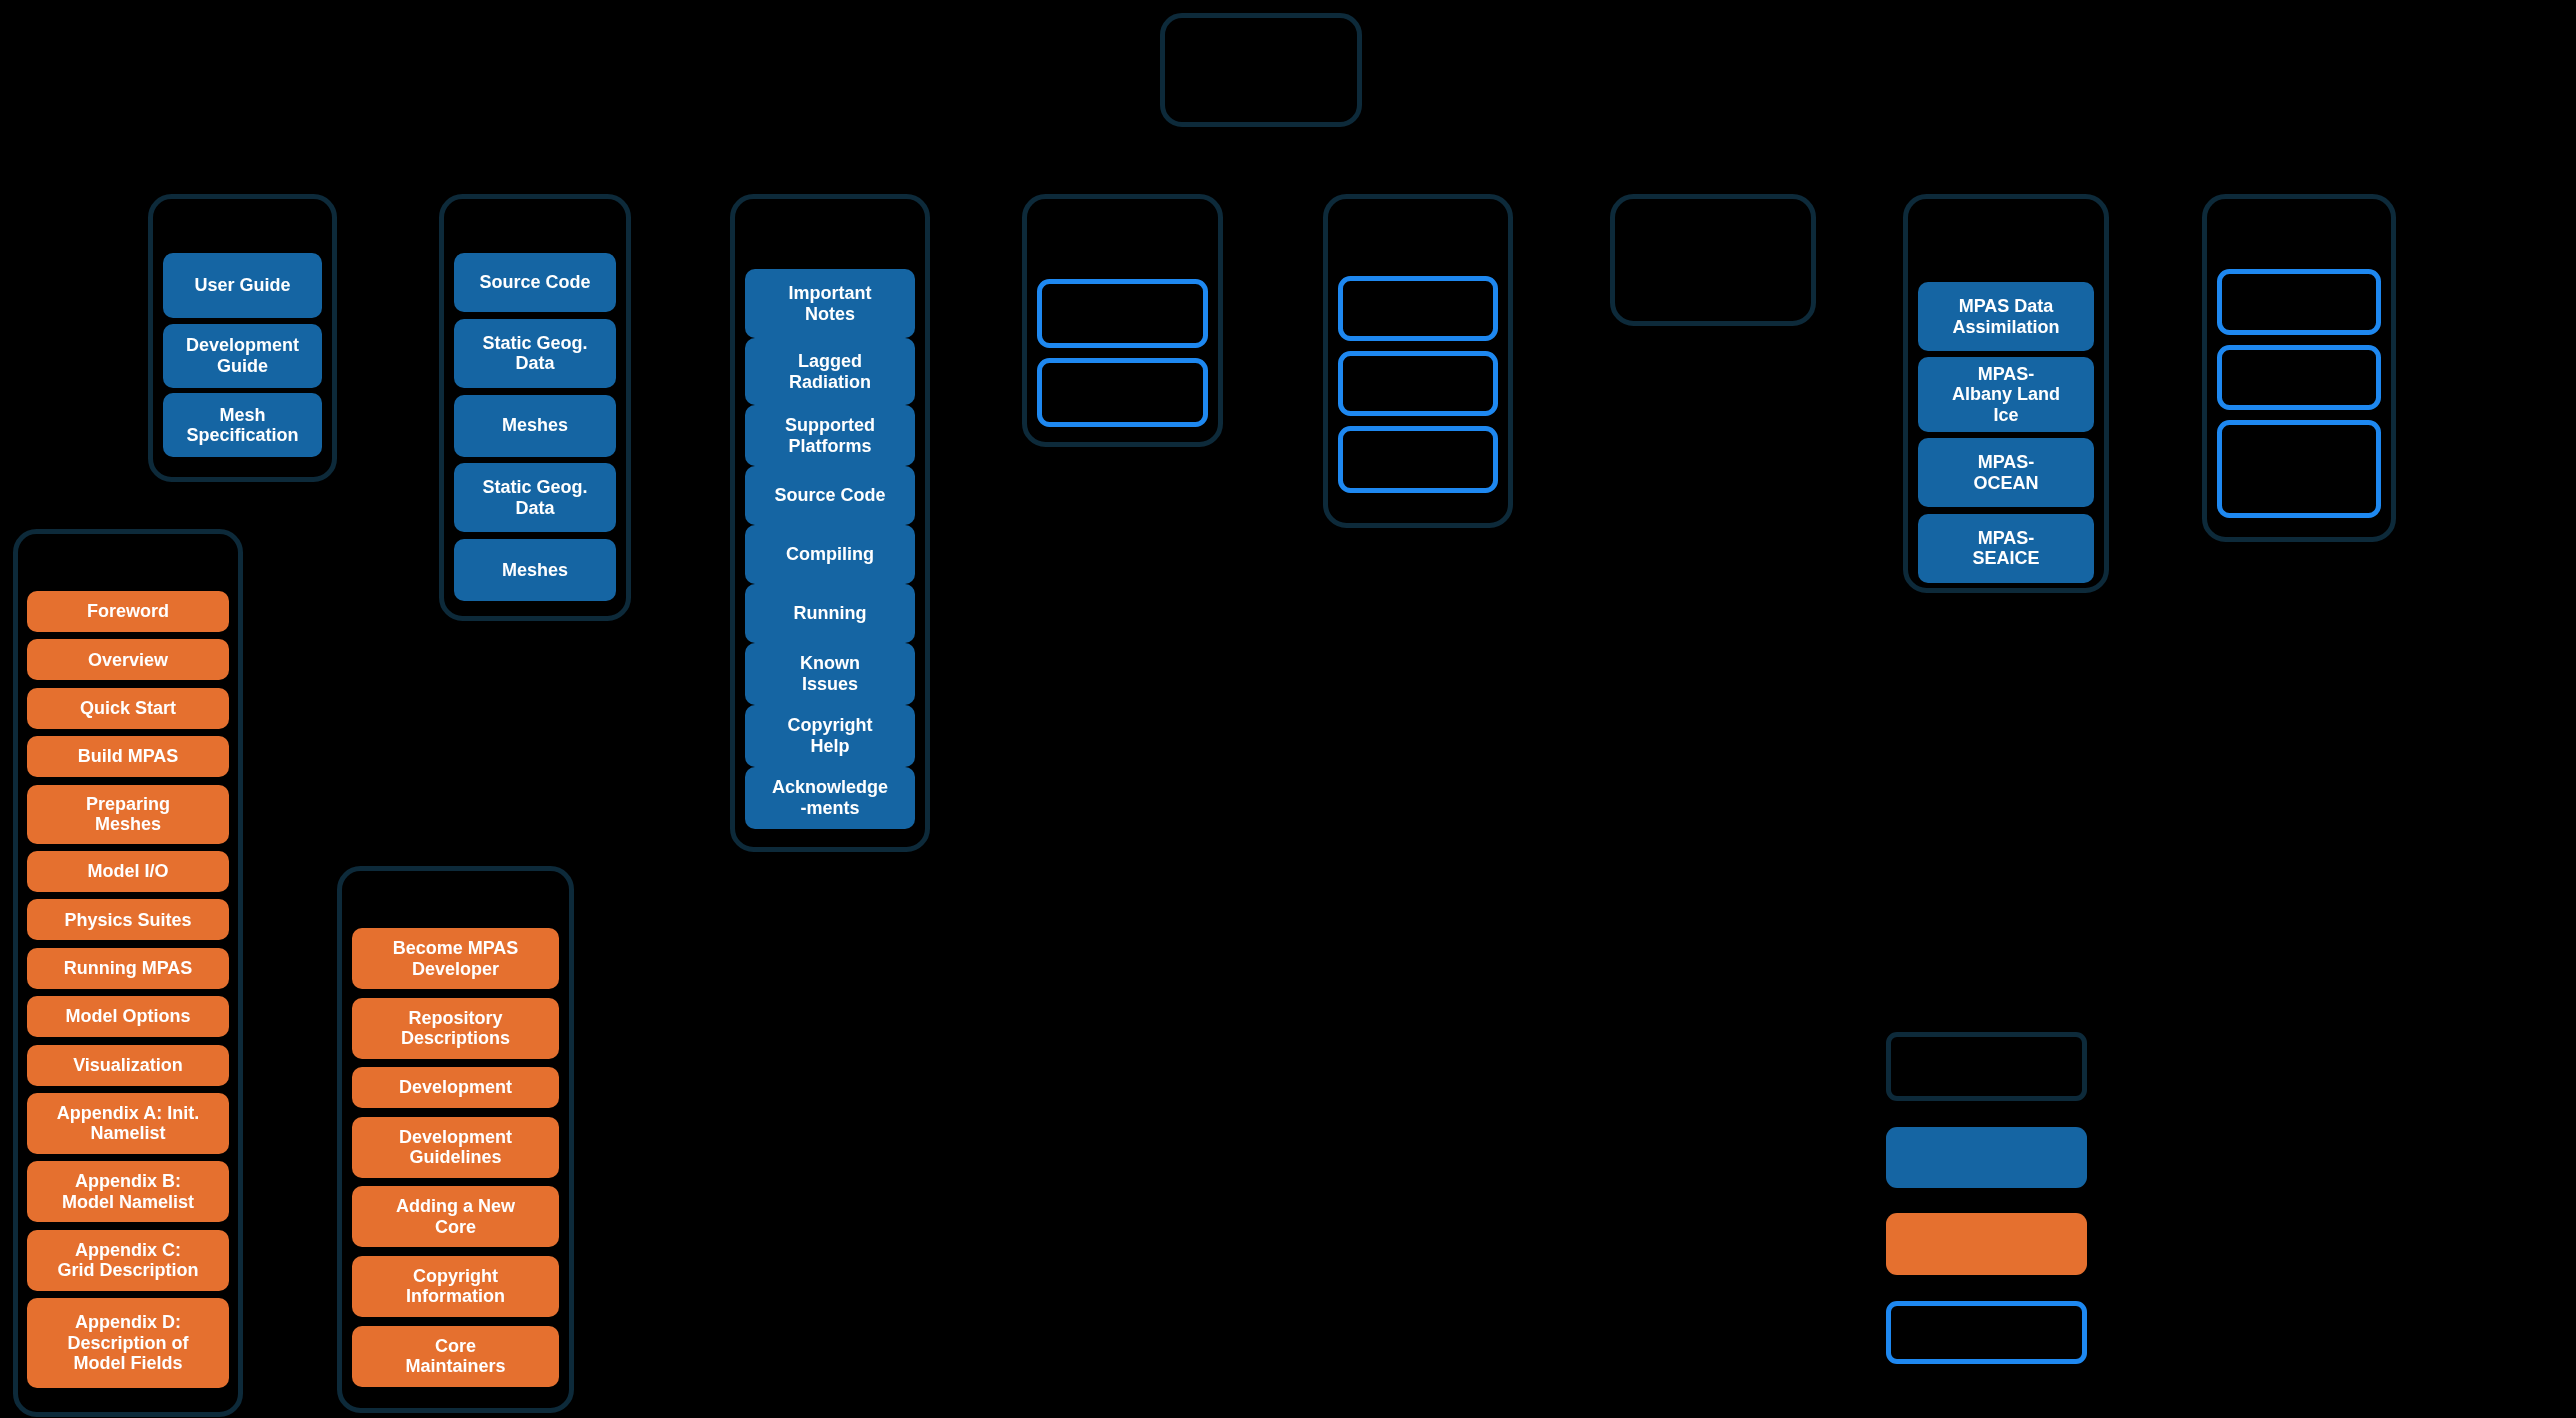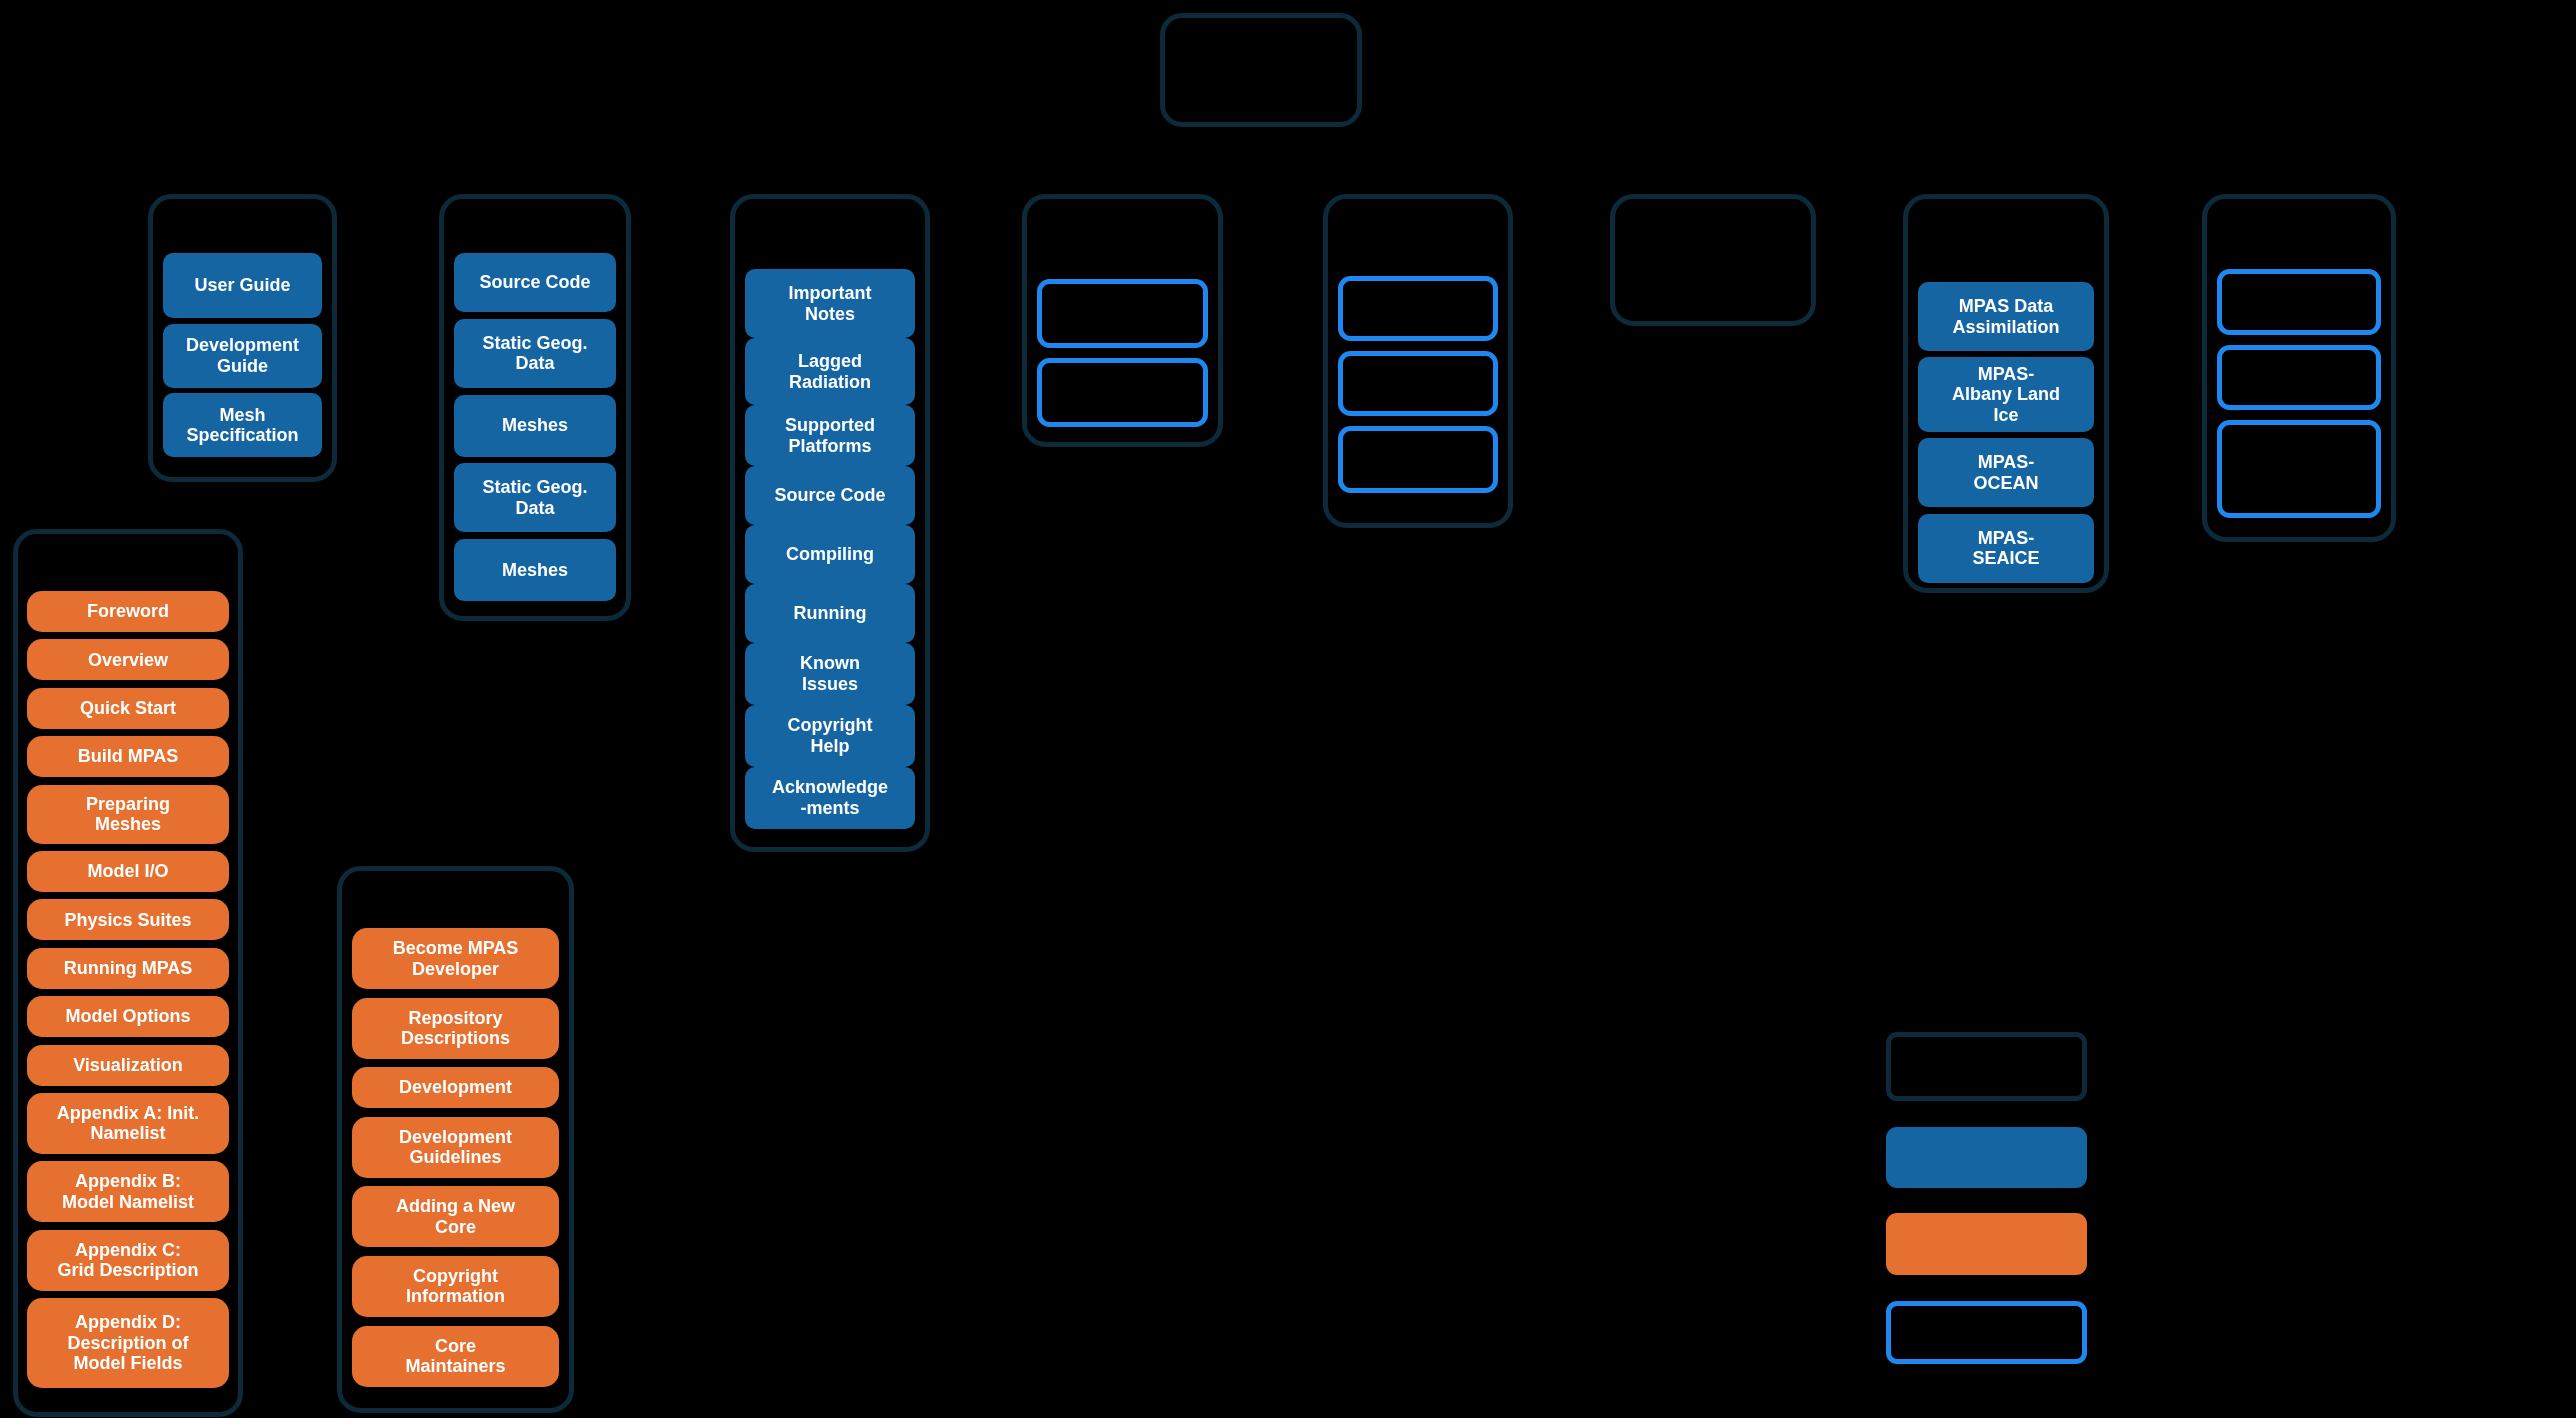--- a/index.html
+++ b/index.html
@@ -15,21 +15,21 @@
   .node{
     position:absolute;box-sizing:border-box;
   }
   .box{
     box-sizing:border-box;width:100%;border-radius:10px;
     display:flex;align-items:center;justify-content:center;
     text-align:center;color:#FFFFFF;font-size:18px;font-weight:700;
     line-height:1.14;padding:3.7px 5px;flex:0 0 auto;
   }
   .blue{background:#1565A3;}
-  .orange{background:#E5702F;border-radius:15px;}
+  .orange{background:#E5702F;}
   .outline-bright{border:5.6px solid #1E88F0;background:transparent;border-radius:12.4px;}
   .outline-dark{border:5px solid #0D2A3A;background:transparent;border-radius:12.4px;}
   .lbl{white-space:pre-line;}
   .legend-swatch{position:absolute;box-sizing:border-box;border-radius:11px;}
 </style>
 </head>
 <body>
 
 <div id="stage">
 

